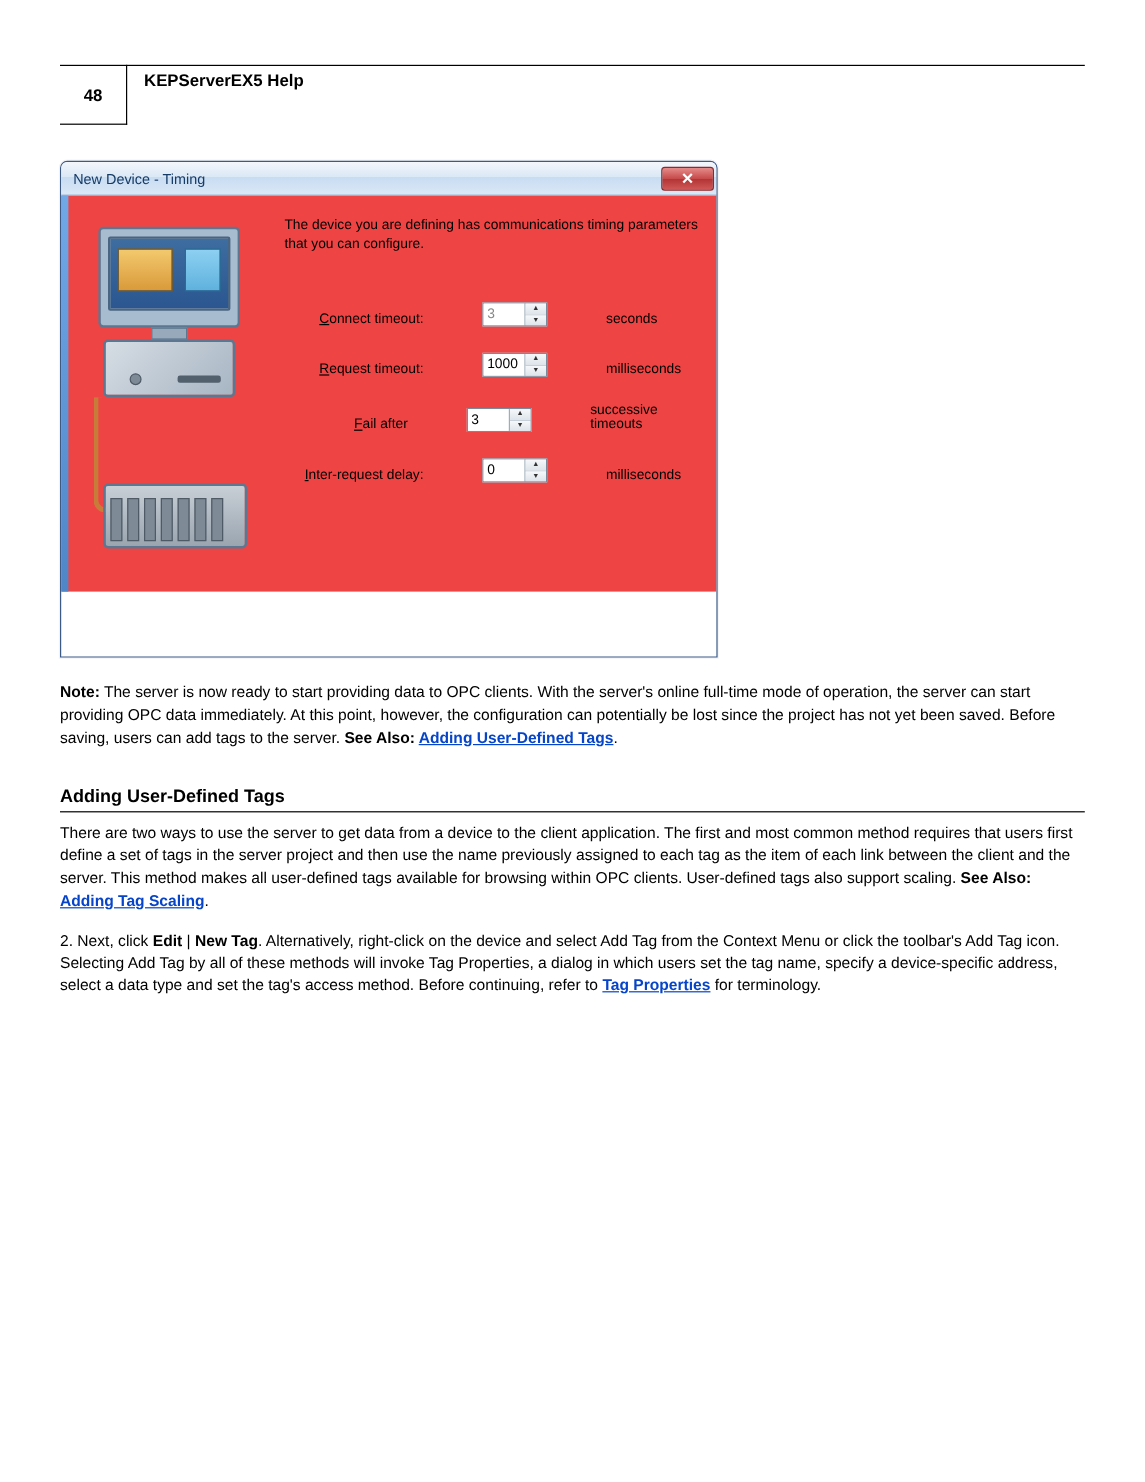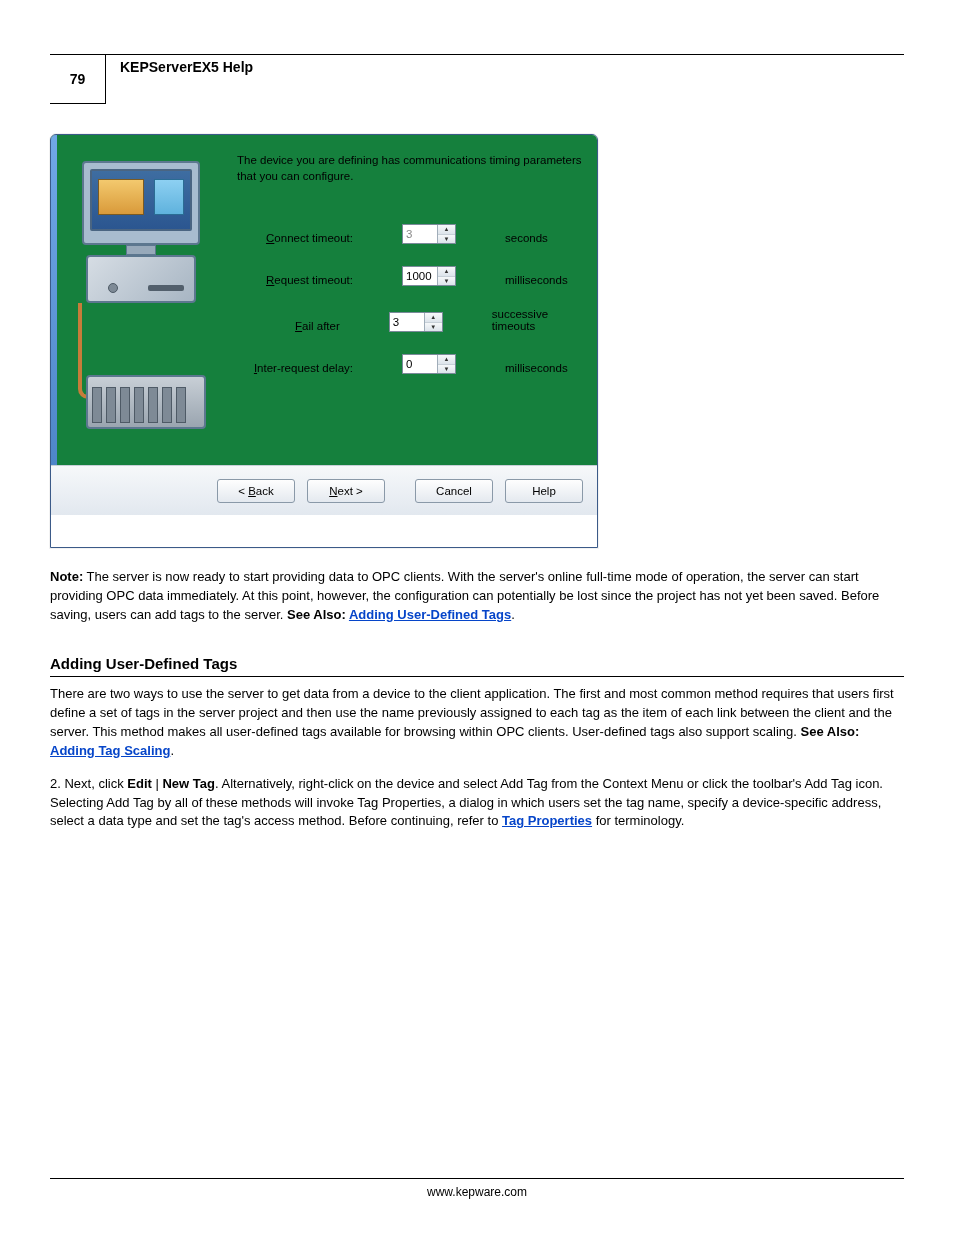--- a/index.html
+++ b/index.html
@@ -61,21 +61,21 @@
     margin-right: 2px;
     background: linear-gradient(to bottom, #e68a8a 0%, #c74b4b 49%, #b33333 50%, #cf5858 100%);
     border: 1px solid #8a2b2b;
     border-radius: 3px;
     display:flex; align-items:center; justify-content:center;
     color:#fff; font-weight:bold; font-size:13px;
     cursor: default;
   }
   .dlg-body {
     display:flex;
-    background:#15803d;
+    background:#ef4444;
     height: 330px;
     border-left: 6px solid;
     border-image: linear-gradient(to bottom,#71a8e6,#4e86c8) 1;
   }
   .side-art {
     width: 176px;
     padding: 20px 14px 0 14px;
     display:flex; align-items:flex-start; justify-content:center;
   }
   .artbox {
@@ -161,25 +161,29 @@
   }
   u.accel { text-decoration: underline; }
 </style>
 </head>
 <body>
 
 <div class="page">
 
   <div class="doc-header">
     <div class="border-top"></div>
-    <div class="page-num-box">79</div>
+    <div class="page-num-box">48</div>
     <div class="header-title">KEPServerEX5 Help</div>
   </div>
 
   <div class="dialog">
+    <div class="titlebar">
+      <span class="title-text">New Device - Timing</span>
+      <div class="win-close">✕</div>
+    </div>
     <div class="dlg-body">
       <div class="side-art">
         <div class="artbox">
           <div class="mon-body"></div>
           <div class="mon-screen">
             <div class="mon-win1"></div>
             <div class="mon-win2"></div>
           </div>
           <div class="mon-stand"></div>
           <div class="computer">
@@ -243,41 +247,32 @@
               <input value="0" style="">
               <div class="spin-btns">
                 <div>▲</div>
                 <div>▼</div>
               </div>
             </div>
           <div class="unit">milliseconds</div>
         </div>
       </div>
     </div>
-    <div class="dlg-footer">
-      <button class="btn"><span>&lt; </span><u class="accel">B</u><span>ack</span></button>
-      <button class="btn"><span></span><u class="accel">N</u><span>ext &gt;</span></button>
-      <button class="btn" style="margin-left:18px">Cancel</button>
-      <button class="btn">Help</button>
-    </div>
   </div>
 
   <div class="body-text">
     <p>
       <b>Note:</b><span> The server is now ready to start providing data to OPC clients. With the server's online full-time mode of operation, the server can start providing OPC data immediately. At this point, however, the configuration can potentially be lost since the project has not yet been saved. Before saving, users can add tags to the server. </span><b>See Also: </b><a href="#">Adding User-Defined Tags</a><span>.</span>
     </p>
 
     <div class="section-heading">Adding User-Defined Tags</div>
 
     <p>
       <span>There are two ways to use the server to get data from a device to the client application. The first and most common method requires that users first define a set of tags in the server project and then use the name previously assigned to each tag as the item of each link between the client and the server. This method makes all user-defined tags available for browsing within OPC clients. User-defined tags also support scaling. </span><b>See Also: </b><a href="#">Adding Tag Scaling</a><span>.</span>
     </p>
 
 
     <p>
       <span>2. Next, click </span><b>Edit</b><span> | </span><b>New Tag</b><span>. Alternatively, right-click on the device and select Add Tag from the Context Menu or click the toolbar's Add Tag icon. Selecting Add Tag by all of these methods will invoke Tag Properties, a dialog in which users set the tag name, specify a device-specific address, select a data type and set the tag's access method. Before continuing, refer to </span><a href="#">Tag Properties</a><span> for terminology.</span>
     </p>
   </div>
 
-  <div class="footer">
-    <span>www.kepware.com</span>
-  </div>
 </div>
 
 </body></html>

